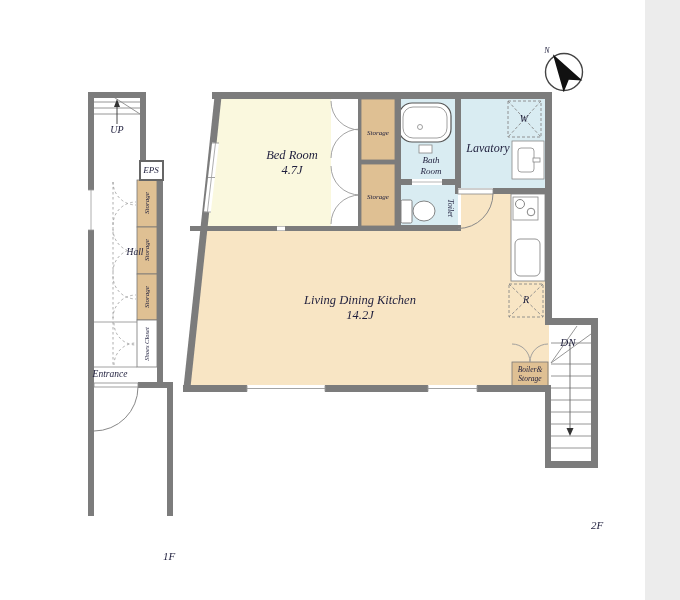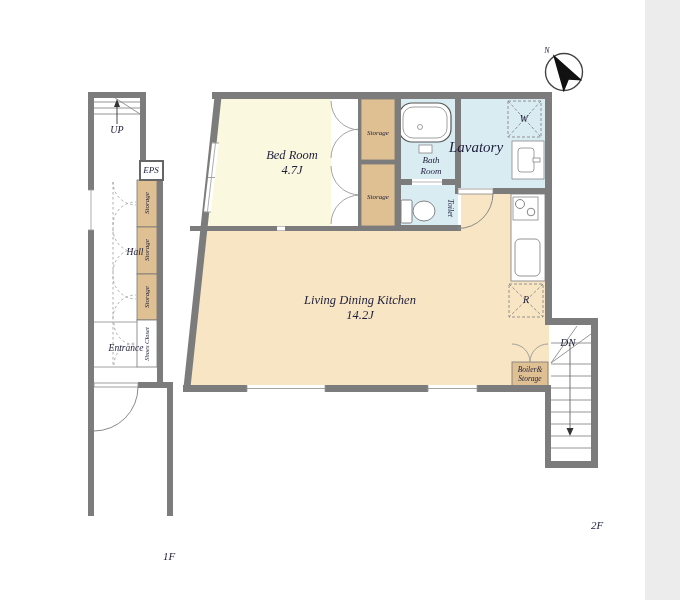--- a/index.html
+++ b/index.html
@@ -208,32 +208,32 @@
   </g>
 </svg>
 
 <div class="lbl" style="left:117px;top:130px;font-size:10px;">UP</div>
 <div class="lbl" style="left:151px;top:170px;font-size:9px;">EPS</div>
 <div class="lbl" style="left:111px;top:253px;font-size:9.5px;padding-left:48px;">Hall</div>
 <div class="lbl v" style="left:147px;top:203px;font-size:7px;">Storage</div>
 <div class="lbl v" style="left:147px;top:250px;font-size:7px;">Storage</div>
 <div class="lbl v" style="left:147px;top:297px;font-size:7px;">Storage</div>
 <div class="lbl v" style="left:147px;top:344px;font-size:6.5px;">Shoes Closet</div>
-<div class="lbl" style="left:110px;top:349px;font-size:9.5px;margin-left:16px;">Entrance</div>
+<div class="lbl" style="left:110px;top:375px;font-size:9.5px;">Entrance</div>
 <div class="lbl" style="left:169px;top:556px;font-size:11px;">1F</div>
 
 <div class="lbl" style="left:292px;top:163px;font-size:12.5px;">
   <span>Bed Room</span>
   <span>4.7J</span>
 </div>
 <div class="lbl" style="left:360px;top:308px;font-size:12.5px;font-style:italic;">
   <span>Living Dining Kitchen</span>
   <span>14.2J</span>
 </div>
-<div class="lbl" style="left:476px;top:148px;font-size:15px;font-style:italic;">Lavatory</div>
+<div class="lbl" style="left:488px;top:148px;font-size:12px;font-style:italic;">Lavatory</div>
 <div class="lbl" style="left:431px;top:166px;font-size:9px;">
   <span>Bath</span>
   <span>Room</span>
 </div>
 <div class="lbl v90" style="left:450px;top:208px;font-size:8px;">Toilet</div>
 <div class="lbl" style="left:524px;top:119px;font-size:10px;">W</div>
 <div class="lbl" style="left:526px;top:300px;font-size:10px;">R</div>
 <div class="lbl" style="left:378px;top:133px;font-size:7px;">Storage</div>
 <div class="lbl" style="left:378px;top:197px;font-size:7px;">Storage</div>
 <div class="lbl" style="left:536px;top:342px;font-size:11px;margin-left:32px;">DN</div>

